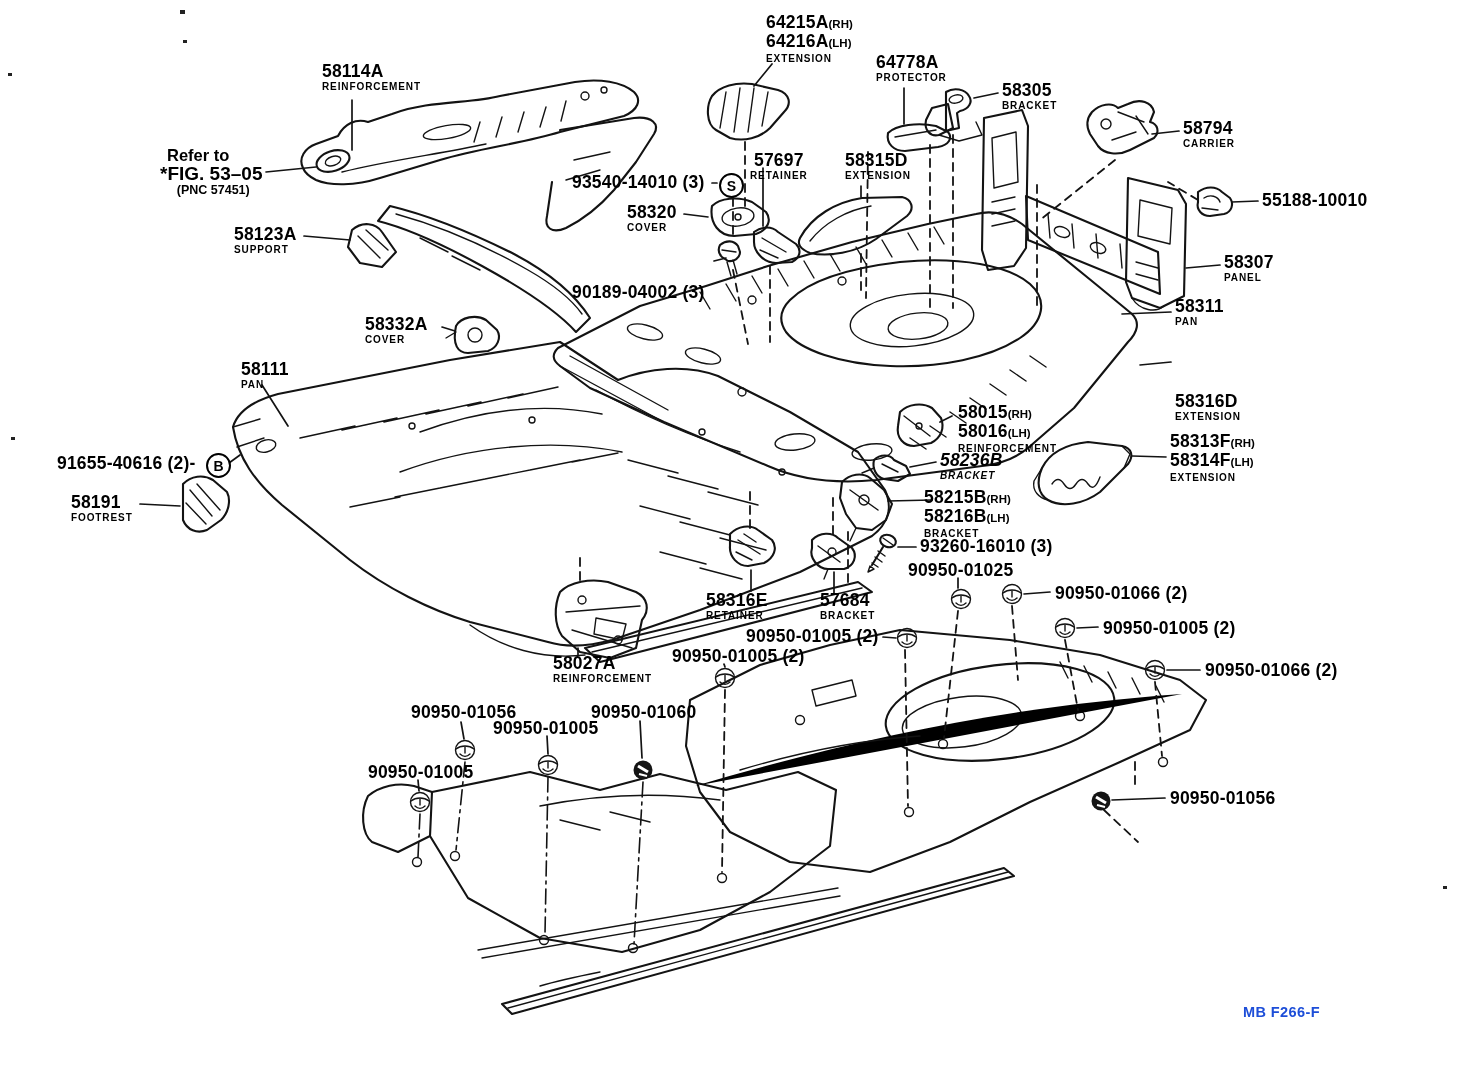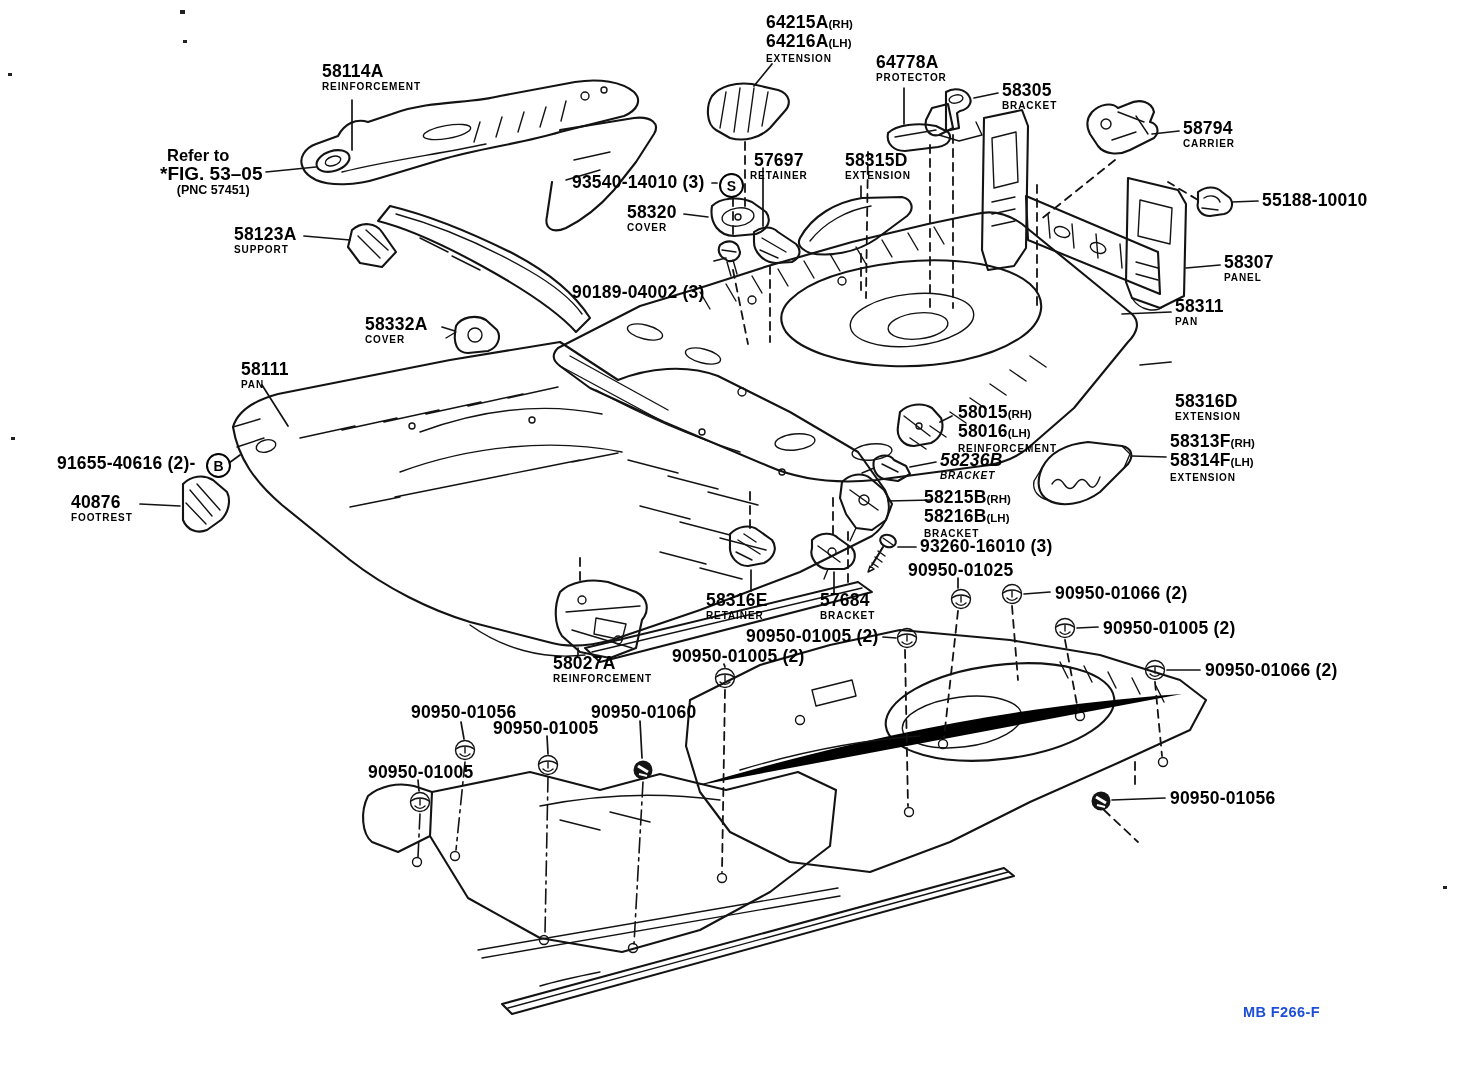--- a/index.html
+++ b/index.html
@@ -423,21 +423,21 @@
   <div class="num">58111</div>
   <div class="nm">PAN</div>
 </div>
 
 <div class="lbl" style="left:57px;top:455px;">
   <div class="num">91655-40616 (2)-</div>
 </div>
 <div class="csym" style="left:206px;top:453px;">B</div>
 
 <div class="lbl" style="left:71px;top:494px;">
-  <div class="num">40876</div>
+  <div class="num">58191</div>
   <div class="nm">FOOTREST</div>
 </div>
 
 <div class="lbl" style="left:958px;top:404px;">
   <div class="num"><span>58015</span><span class="suf">(RH)</span></div>
   <div class="num"><span>58016</span><span class="suf">(LH)</span></div>
   <div class="nm">REINFORCEMENT</div>
 </div>
 
 <div class="lbl" style="left:940px;top:452px;font-style:italic;">

